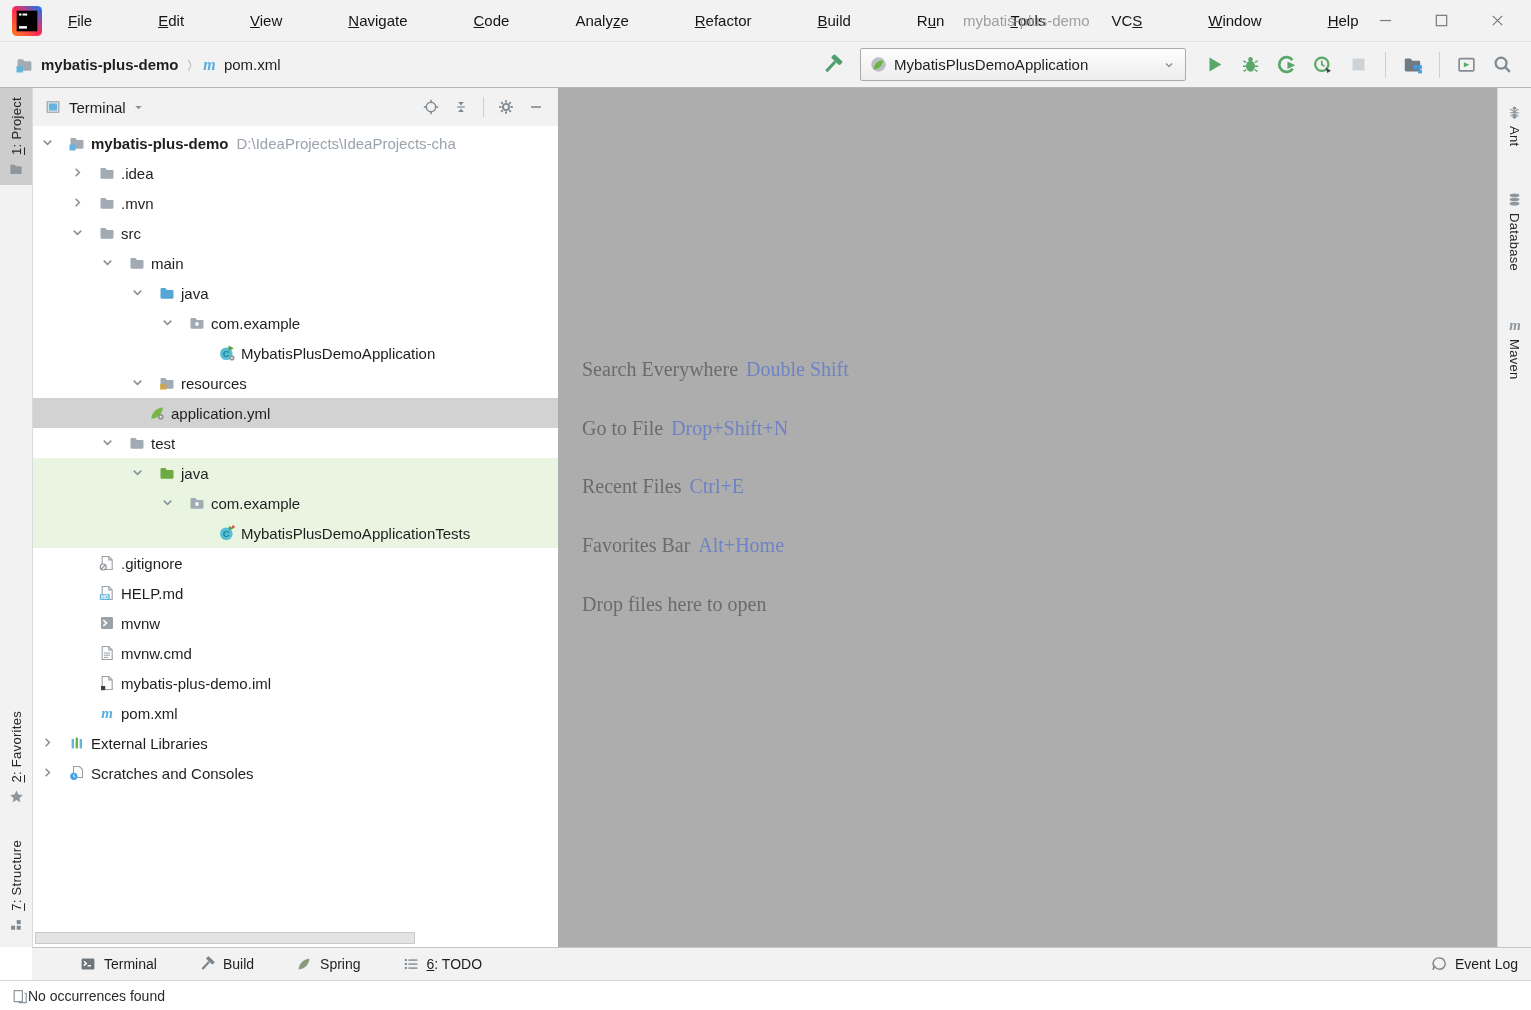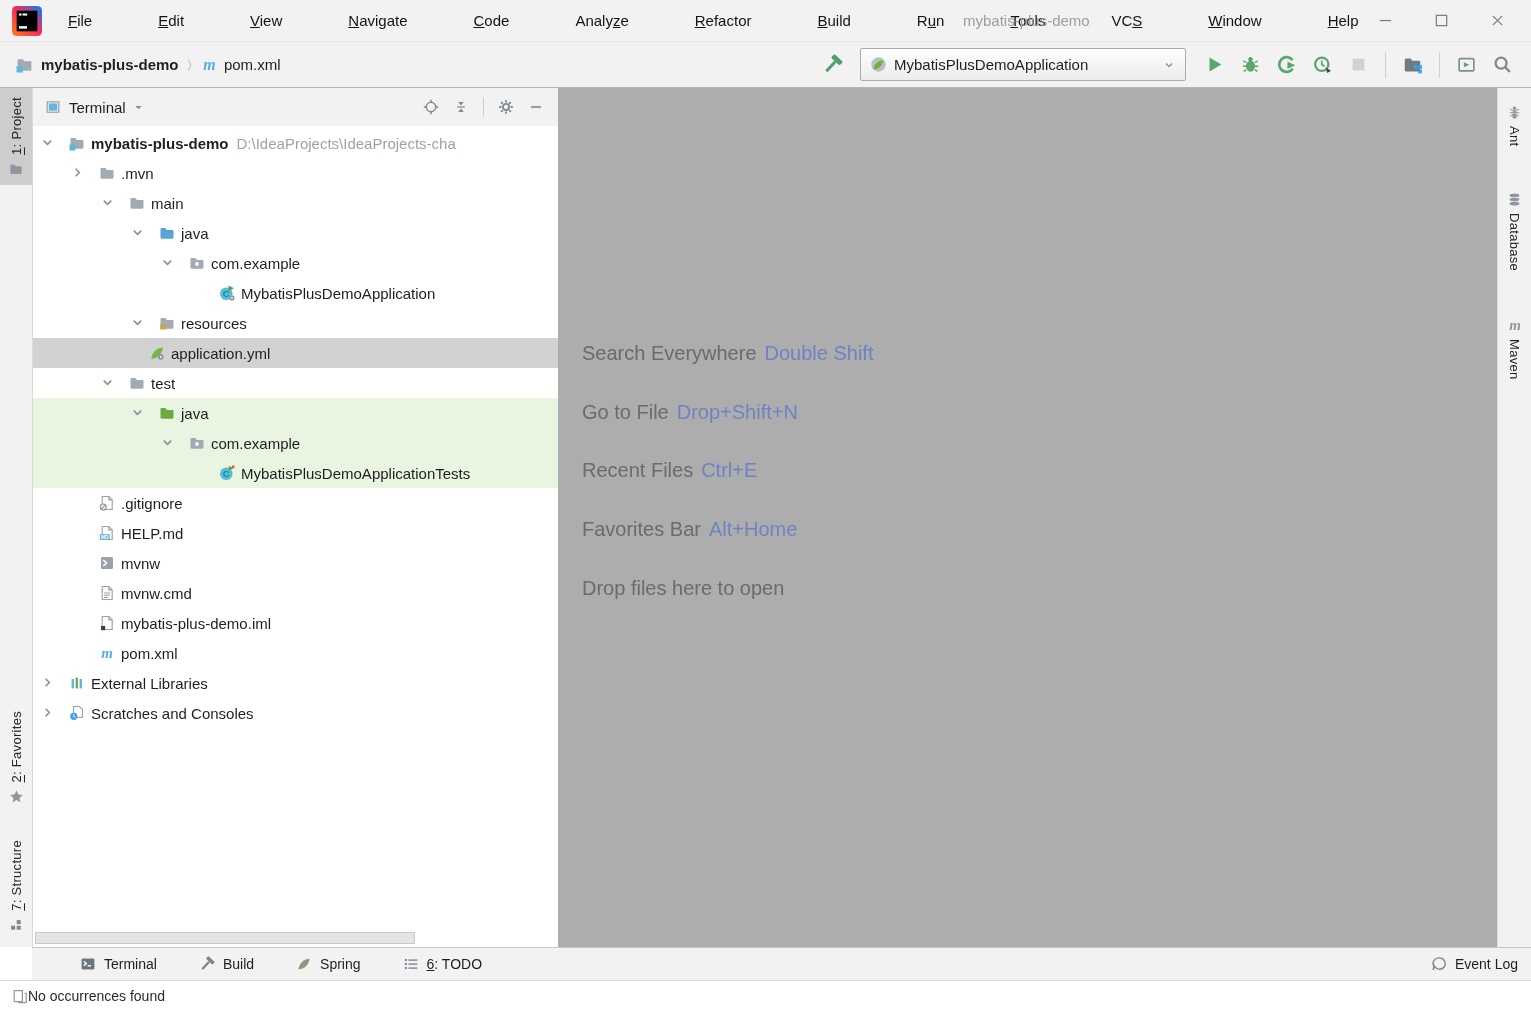--- a/index.html
+++ b/index.html
@@ -69,21 +69,21 @@
   .tree-row.highlight { background:#e9f5e1; }
   .chev { width:16px; height:16px; margin-right:13px; flex:0 0 auto; }
   .ticon { width:16px; height:16px; margin-right:6px; flex:0 0 auto; }
   .tlabel.bold { font-weight:bold; }
   .tpath { color:#9ba3ab; margin-left:8px; }
   .hscroll { position:absolute; left:2px; top:844px; width:380px; height:12px;
     background:#e4e4e4; border:1px solid #c9c9c9; }
 
   
   .editor { position:absolute; left:558px; top:0; width:939px; height:100%; background:#adadad; }
-  .shortcuts { position:absolute; left:24px; top:236px; }
+  .shortcuts { position:absolute; left:24px; top:252px;font-family:Liberation Serif, serif; }
   .sc-row { height:58.7px; display:flex; align-items:center; font-size:20px; color:#6b6b6b; }
   .sc-keys { color:#6f83c4; margin-left:8px; }
 
   
   .bottombar { position:absolute; left:0; top:947px; width:100%; height:33px;
     background:#f2f2f2; border-top:1px solid #c6c6c6; display:flex; align-items:center;
     padding-left:48px; font-size:14px;margin-left:32px; }
   .bb-item { display:flex; align-items:center; gap:8px; margin-right:42px; cursor:default; }
   .bb-item u { text-decoration:underline; }
   .bb-right { margin-left:auto; padding-right:45px; display:flex; }
@@ -348,21 +348,47 @@
           <span class="chev">
             <svg viewBox="0 0 16 16" width="15" height="15">
               <path d="M6 4l4 4-4 4" fill="none" stroke="#8a9299" stroke-width="1.7"></path>
             </svg>
           </span>
           <span class="ticon">
             <svg viewBox="0 0 16 16" width="16" height="16">
               <path d="M1.5 4.2c0-.7.5-1.2 1.2-1.2h3.7l1.5 1.9h5.4c.7 0 1.2.5 1.2 1.2v6.5c0 .7-.5 1.2-1.2 1.2H2.7c-.7 0-1.2-.5-1.2-1.2V4.2z" fill="#a2abb4"></path>
             </svg>
           </span>
+          <span class="tlabel">.idea</span>
+        </div>
+        <div class="tree-row" style="padding-left:37px">
+          <span class="chev">
+            <svg viewBox="0 0 16 16" width="15" height="15">
+              <path d="M6 4l4 4-4 4" fill="none" stroke="#8a9299" stroke-width="1.7"></path>
+            </svg>
+          </span>
+          <span class="ticon">
+            <svg viewBox="0 0 16 16" width="16" height="16">
+              <path d="M1.5 4.2c0-.7.5-1.2 1.2-1.2h3.7l1.5 1.9h5.4c.7 0 1.2.5 1.2 1.2v6.5c0 .7-.5 1.2-1.2 1.2H2.7c-.7 0-1.2-.5-1.2-1.2V4.2z" fill="#a2abb4"></path>
+            </svg>
+          </span>
           <span class="tlabel">.mvn</span>
+        </div>
+        <div class="tree-row" style="padding-left:37px">
+          <span class="chev">
+            <svg viewBox="0 0 16 16" width="15" height="15">
+              <path d="M4 6l4 4 4-4" fill="none" stroke="#8a9299" stroke-width="1.7"></path>
+            </svg>
+          </span>
+          <span class="ticon">
+            <svg viewBox="0 0 16 16" width="16" height="16">
+              <path d="M1.5 4.2c0-.7.5-1.2 1.2-1.2h3.7l1.5 1.9h5.4c.7 0 1.2.5 1.2 1.2v6.5c0 .7-.5 1.2-1.2 1.2H2.7c-.7 0-1.2-.5-1.2-1.2V4.2z" fill="#a2abb4"></path>
+            </svg>
+          </span>
+          <span class="tlabel">src</span>
         </div>
         <div class="tree-row" style="padding-left:67px">
           <span class="chev">
             <svg viewBox="0 0 16 16" width="15" height="15">
               <path d="M4 6l4 4 4-4" fill="none" stroke="#8a9299" stroke-width="1.7"></path>
             </svg>
           </span>
           <span class="ticon">
             <svg viewBox="0 0 16 16" width="16" height="16">
               <path d="M1.5 4.2c0-.7.5-1.2 1.2-1.2h3.7l1.5 1.9h5.4c.7 0 1.2.5 1.2 1.2v6.5c0 .7-.5 1.2-1.2 1.2H2.7c-.7 0-1.2-.5-1.2-1.2V4.2z" fill="#a2abb4"></path>

